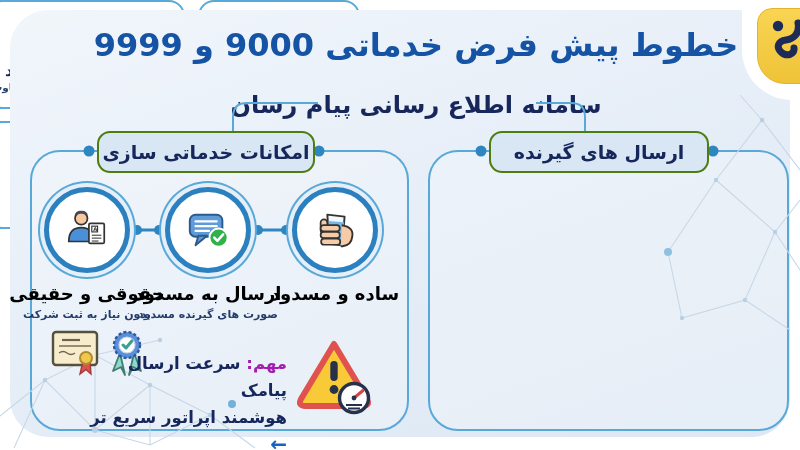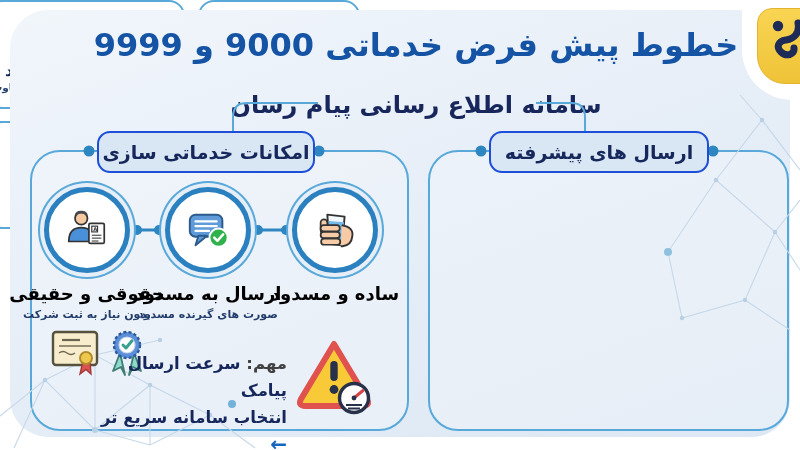--- a/index.html
+++ b/index.html
@@ -11,35 +11,35 @@
   #logo-notch{top:0;right:0;width:90px;height:100px;background:#fff;border-bottom-left-radius:50px;}
   #logo{top:8px;right:15px;width:58px;height:74px;border-radius:15px 15px 17px 28px;
         background:linear-gradient(#f9d553,#efc338);border:1px solid #e3b32c;}
   #title{top:26px;left:0;right:0;text-align:center;direction:rtl;
          font-size:32px;font-weight:bold;color:#1553a5;letter-spacing:0;}
   #subtitle{top:91px;left:0;right:0;text-align:center;direction:rtl;
             font-size:24px;font-weight:bold;color:#17265b;}
   .frame{border:2px solid #58a9d9;border-radius:30px;background:rgba(246,250,253,0.35);}
   #frame-left{left:30px;top:150px;width:375px;height:277px;}
   #frame-right{left:428px;top:150px;width:357px;height:277px;}
-  .pill{background:#d9e6f4;border:2px solid #1d4ed8;border-radius:13px;color:#16275c;
+  .pill{background:#d9e6f4;border:2px solid #4d7c0f;border-radius:13px;color:#16275c;
         font-weight:bold;font-size:19px;display:flex;align-items:center;justify-content:center;
         direction:rtl;z-index:4;}
   #pill-left{left:97px;top:131px;width:214px;height:38px;}
   #pill-right{left:489px;top:131px;width:216px;height:38px;}
   .circle{width:76px;height:76px;border-radius:50%;background:#fff;border:5px solid #2b80c0;
           box-shadow:0 0 0 4px #e6eef8,0 0 0 6px #58a9d9;display:flex;align-items:center;
           justify-content:center;top:187px;z-index:4;}
   .clabel{width:160px;text-align:center;direction:rtl;color:#000000;z-index:4;}
   .clabel.t{top:283px;font-size:18px;font-weight:bold;}
   .clabel.s{top:308px;font-size:11px;font-weight:bold;color:#223d6b;}
   #badges{left:50px;top:326px;display:flex;gap:5px;align-items:flex-start;z-index:4;}
   #note{left:85px;top:350px;width:202px;direction:rtl;text-align:right;color:#16275c;
         font-size:16.5px;font-weight:bold;line-height:27px;z-index:4;}
-  #note .red{color:#404040;}
+  #note .red{color:#a21caf;}
   #note .arrow{color:#1565c0;font-size:20px;font-weight:bold;}
   #warn{left:292px;top:336px;z-index:4;}
   #cards{left:440px;top:177px;width:328px;height:229px;display:grid;
          grid-template-columns:1fr 1fr;grid-template-rows:1fr 1fr;gap:12px 13px;
          direction:rtl;z-index:4;}
   .card{background:#fff;border:2px solid #58a9d9;border-radius:16px;display:flex;
         flex-direction:column;align-items:center;justify-content:center;gap:1px;padding:4px;}
   .ctitle{font-size:15.5px;font-weight:bold;color:#16275c;direction:rtl;white-space:nowrap;}
   .csub{font-size:10.5px;font-weight:bold;color:#25426f;direction:rtl;white-space:nowrap;}
   #overlay{left:0;top:0;z-index:2;}
@@ -109,21 +109,21 @@
     </svg>
   </div>
 
   <div id="title" class="abs">خطوط پیش فرض خدماتی 9000 و 9999</div>
   <div id="subtitle" class="abs">سامانه اطلاع رسانی پیام رسان</div>
 
   <div id="frame-left" class="abs frame"></div>
   <div id="frame-right" class="abs frame"></div>
 
   <div id="pill-left" class="abs pill">امکانات خدماتی سازی</div>
-  <div id="pill-right" class="abs pill">ارسال های پیشرفته</div>
+  <div id="pill-right" class="abs pill">ارسال های گیرنده</div>
 
   <div class="abs circle" style="left:292px">
     <svg width="46" height="46" viewBox="0 0 48 48">
       <path d="M16 8 L34 10 L31.5 40 L18 38.5 Z" fill="#f2f8fd" stroke="#333" stroke-width="2" stroke-linejoin="round"></path>
       <path d="M17.2 14.5 L33.4 16 L31.5 40 L18 38.5 Z" fill="#74b9e8" stroke="none"></path>
       <path d="M31 19 Q44 21 42 31 Q41 40 32 41 L30 41" fill="#f6cba6" stroke="#333" stroke-width="2"></path>
       <rect x="9" y="13" width="7" height="15" rx="3.5" fill="#f6cba6" stroke="#333" stroke-width="1.8"></rect>
       <rect x="9" y="19" width="20" height="6.4" rx="3.2" fill="#f6cba6" stroke="#333" stroke-width="1.8"></rect>
       <rect x="9" y="26" width="20" height="6.4" rx="3.2" fill="#f6cba6" stroke="#333" stroke-width="1.8"></rect>
       <rect x="9.5" y="33" width="20" height="6.4" rx="3.2" fill="#f6cba6" stroke="#333" stroke-width="1.8"></rect>
@@ -173,21 +173,21 @@
       <path d="M15 27 L8 45 L16 41 L20 49 Z" fill="#8fd8cc" stroke="#3f7d72" stroke-width="1.8" stroke-linejoin="round"></path>
       <path d="M29 27 L36 45 L28 41 L24 49 Z" fill="#8fd8cc" stroke="#3f7d72" stroke-width="1.8" stroke-linejoin="round"></path>
       <circle cx="22" cy="19" r="13" fill="#5b8fd9" stroke="#2c5a9c" stroke-width="2.4" stroke-dasharray="3 2.2"></circle>
       <circle cx="22" cy="19" r="8" fill="#fff" stroke="#c9d6e8" stroke-width="1.2"></circle>
       <path d="M18 19 L21 22 L27 14.8" stroke="#3aa08e" stroke-width="3" fill="none" stroke-linecap="round" stroke-linejoin="round"></path>
     </svg>
   </div>
 
   <div id="note" class="abs">
     <div><span class="red">مهم:</span><span> سرعت ارسال پیامک</span></div>
-    <div><span>انتخاب سامانه سریع تر</span> <span class="arrow">←</span></div>
+    <div><span>هوشمند اپراتور سریع تر</span> <span class="arrow">←</span></div>
   </div>
 
   <div id="warn" class="abs">
     <svg width="84" height="84" viewBox="0 0 84 84">
       <path d="M42 8 L75 63 Q78.5 70 70.5 70 L13.5 70 Q5.5 70 9 63 Z" fill="#f9ca38" stroke="#e0524e" stroke-width="6" stroke-linejoin="round"></path>
       <rect x="38.3" y="25" width="7.4" height="20" rx="3.7" fill="#27314a"></rect>
       <circle cx="42" cy="53.5" r="4.4" fill="#27314a"></circle>
       <circle cx="62" cy="62" r="14.5" fill="#fdfdfd" stroke="#27314a" stroke-width="3.4"></circle>
       <line x1="62" y1="62" x2="71" y2="54.5" stroke="#d64545" stroke-width="3" stroke-linecap="round"></line>
       <circle cx="62" cy="62" r="2.4" fill="#27314a"></circle>

